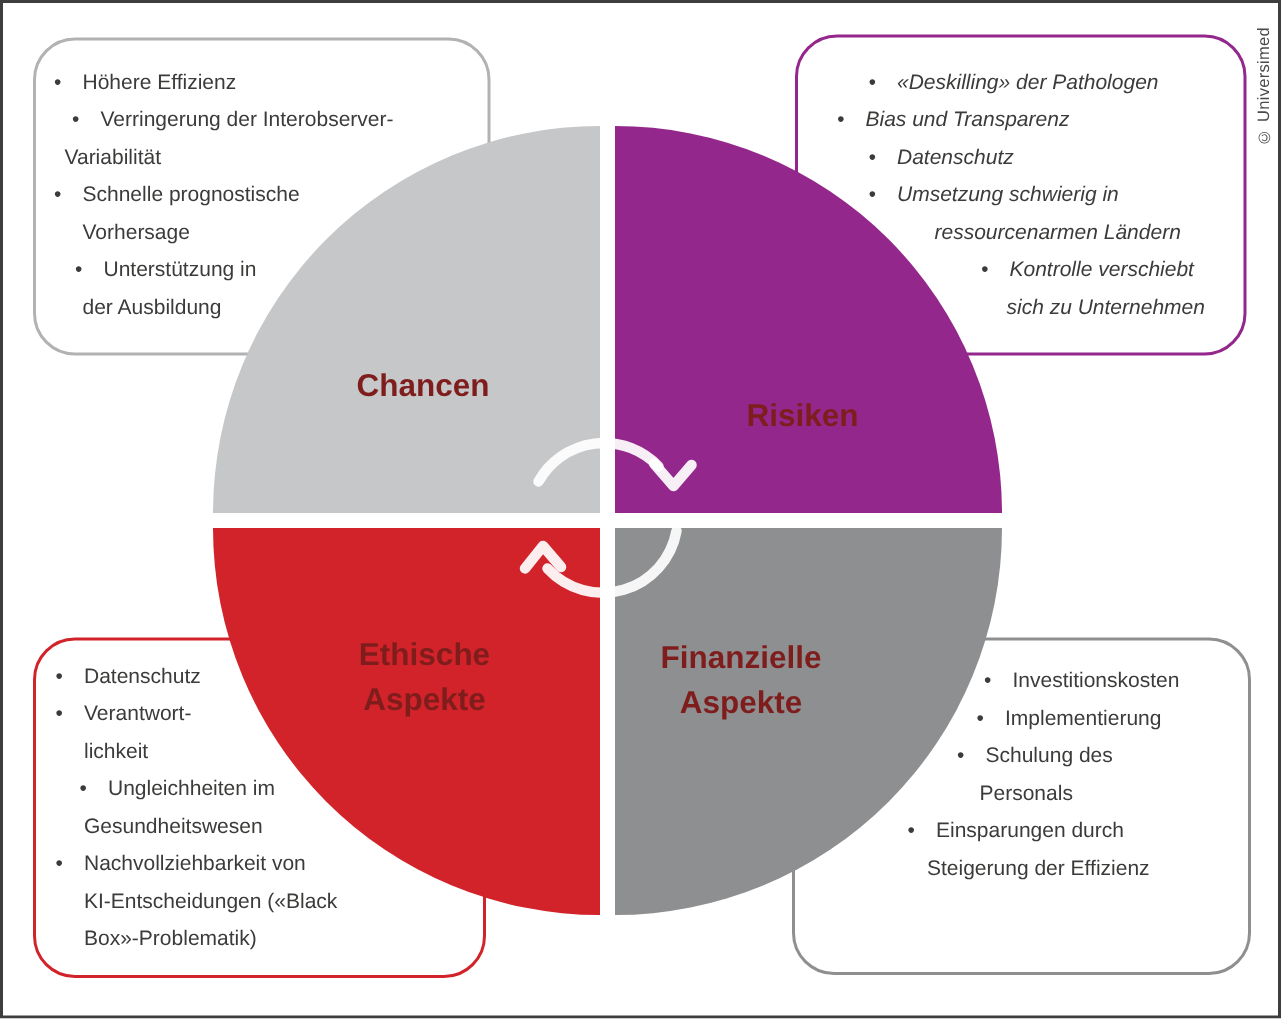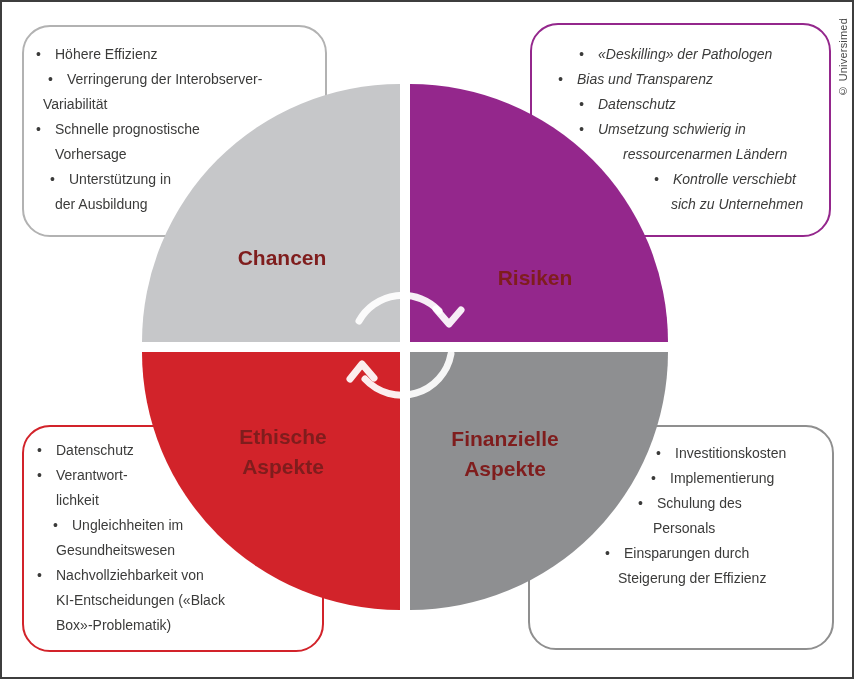--- a/index.html
+++ b/index.html
@@ -27,21 +27,21 @@
   .q-br{left:408px; top:350px; background:#8e8f91; border-radius:0 0 100% 0;}
   
   .qlabel{
     position:absolute; z-index:3; transform:translate(-50%,-50%);
     color:#7f1d1d; font-weight:bold; font-size:21px; line-height:30px;
     text-align:center; white-space:nowrap;
   }
   .l-chancen    {left:280px; top:256px;}
   .l-risiken    {left:533px; top:257px;margin-top:19px;}
   .l-ethische   {left:281px; top:450px;}
-  .l-finanzielle{left:503px; top:452px;}
+  .l-finanzielle{left:492px; top:452px;}
   
   .arrows{position:absolute; left:0; top:0; z-index:3; pointer-events:none;}
   .arrows path{fill:none; stroke:#ffffff; stroke-opacity:.92; stroke-width:7;
                stroke-linecap:round; stroke-linejoin:round;}
   
   .credit{
     position:absolute; right:3px; top:16px; z-index:3;
     writing-mode:vertical-rl; transform:rotate(180deg);
     font-size:11px; color:#4a4a4a; letter-spacing:.2px;
   }

